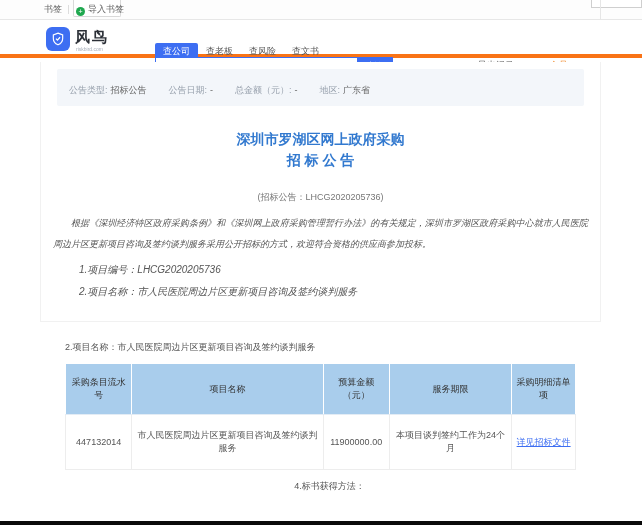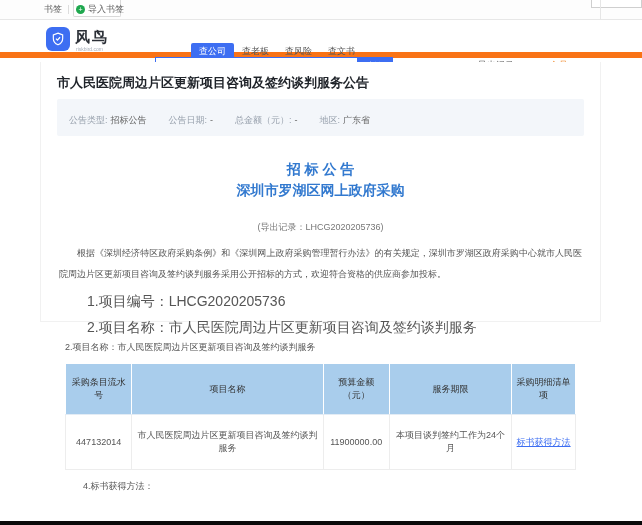--- a/index.html
+++ b/index.html
@@ -13,39 +13,39 @@
     position:absolute; top:0; left:0; right:0; height:20px;
     background:#fdfdfd; border-bottom:1px solid #e7e7e7;
     display:flex; align-items:center; font-size:9px; color:#666;
   }
   .bm-left { margin-left:44px; display:flex; align-items:center; gap:6px; }
   .v-div { width:1px; height:9px; background:#ddd; display:inline-block; }
   .ghost-tab-left {
     position:absolute; left:73px; top:0; width:48px; height:17px;
     background:#fff; border:1px solid #d9d9d9; border-top:none; border-radius:0 0 2px 2px;
   }
-  .import-wrap { position:absolute; left:76px; top:3px; display:flex; align-items:center; gap:3px; }
+  .import-wrap { position:absolute; left:76px; top:3px; display:flex; align-items:flex-end; gap:3px; }
   .green-dot {
     width:9px; height:9px; border-radius:50%; background:#1FA84F; color:#fff;
     font-size:7px; line-height:9px; text-align:center; display:inline-block;
   }
   .ghost-tab-right {
     position:absolute; left:591px; top:0; width:51px; height:8px;
     background:#fff; border:1px solid #cfcfcf; border-top:none;
   }
   .right-line { position:absolute; left:600px; top:0; width:1px; height:58px; background:#e6e6e6; }
   
-  .site-header { position:absolute; top:20px; left:0; right:0; height:38px; background:#fff; border-bottom:6px solid #f97316; }
+  .site-header { position:absolute; top:20px; left:0; right:0; height:38px; background:#fff; border-bottom:4px solid #f97316; }
   .logo-box {
     position:absolute; left:46px; top:7px; width:24px; height:24px; border-radius:6px;
     background:#3D6EF2; display:flex; align-items:center; justify-content:center;
   }
   .logo-text { position:absolute; left:75px; top:8px; font-size:15px; font-weight:bold; color:#2b2f36; letter-spacing:2px; }
   .logo-sub { position:absolute; left:76px; top:26px; font-size:5px; color:#a6adb8; }
-  .search-tabs { position:absolute; left:155px; top:23px; display:flex; font-size:9px;margin-left:36px; }
+  .search-tabs { position:absolute; left:155px; top:23px; display:flex; font-size:9px; }
   .search-tab { padding:2px 8px 3px; color:#555; cursor:pointer; }
   .search-tab.active { background:#3D6EF2; color:#fff; border-radius:2px 2px 0 0; }
   .search-row { position:absolute; left:155px; top:37px; display:flex; }
   .search-input {
     width:202px; height:19px; border:1px solid #3D6EF2; border-right:none;
     font-size:8.5px; padding:0 6px; color:#333; outline:none;
     font-family:"Liberation Sans","DejaVu Sans",sans-serif;
   }
   .search-input::placeholder { color:#c0c4cc; }
   .search-btn {
@@ -70,28 +70,28 @@
   }
   .meta-row { display:flex; gap:22px;margin-top:7px; }
   .meta-label { color:#98a1ad; margin-right:3px; }
   .meta-link { color:#4a7cf0; text-decoration:none; cursor:pointer; }
   .section-head { margin:13px 16px 0 8px; display:flex; align-items:center; }
   .blue-bar { width:3px; height:11px; background:#3D6EF2; margin-right:5px; }
   .section-title { font-size:11px; font-weight:bold; color:#2b2f36; }
   .head-line { flex:1; height:1px; background:#f2f2f2; margin-left:10px; }
   .center-title { margin-top:23px; text-align:center; font-size:14px; font-weight:bold; color:#3279CF; line-height:21px; }
   .proj-no { margin-top:20px; text-align:center; font-size:9px; color:#777; }
-  .para1 { margin:9px 18px 0; font-size:9px; color:#555; line-height:21px; text-indent:2em; text-align:justify; }
-  .item { margin:8px 18px 0; font-size:14px; color:#555; text-indent:2em; }
+  .para1 { margin:9px 12px 0; font-size:9px; color:#555; line-height:21px; text-indent:2em; text-align:justify;font-style:italic; }
+  .item { margin:8px 18px 0; font-size:10px; color:#555; text-indent:2em;font-style:italic; }
   
   .below { position:absolute; left:65px; top:341px; width:511px; }
   .bitem { font-size:9px; color:#555; }
   .bitem.indent { text-indent:2em; }
   .gap13 { margin-top:13px; }
-  .gap10 { margin-top:10px; }
+  .gap10 { margin-top:10px;text-align:center; }
   table.bid { width:100%; border-collapse:collapse; margin-top:9px; table-layout:fixed; }
   table.bid th {
     background:#A9CDEC; color:#333; font-size:9px; font-weight:normal;
     padding:12px 2px; border:1px solid #fff; border-bottom:1px solid #e3ecf5;
   }
   table.bid td {
     font-size:9px; color:#555; text-align:center; padding:14px 4px;
     border:1px solid #ededed; background:#fff;
   }
   .cell-link { color:#3D6EF2; text-decoration:underline; cursor:pointer; }
@@ -141,38 +141,37 @@
     <div class="header-right">
       <span>导出记录</span>
       <span class="v-div"></span>
       <span class="svip"><b>SVIP</b><span>会员</span></span>
       <span class="v-div"></span>
       <span>13902942</span>
     </div>
   </header>
 
   <section class="card">
-    <h1 class="ann-title">市人民医院周边片区更新项目咨询及签约谈判服务公告</h1>
 
     <div class="meta-box">
       <div class="meta-row">
         <span><span class="meta-label">公告类型:</span><span>招标公告</span></span>
         <span><span class="meta-label">公告日期:</span><span>-</span></span>
         <span><span class="meta-label">总金额（元）:</span><span>-</span></span>
         <span><span class="meta-label">地区:</span><span>广东省</span></span>
       </div>
     </div>
 
 
     <div class="center-title">
+      <div>深圳市罗湖区网上政府采购</div>
       <div>招 标 公 告</div>
-      <div>深圳市罗湖区网上政府采购</div>
-    </div>
-
-    <div class="proj-no">(导出记录：LHCG2020205736)</div>
+    </div>
+
+    <div class="proj-no">(招标公告：LHCG2020205736)</div>
 
     <p class="para1">根据《深圳经济特区政府采购条例》和《深圳网上政府采购管理暂行办法》的有关规定，深圳市罗湖区政府采购中心就市人民医院周边片区更新项目咨询及签约谈判服务采用公开招标的方式，欢迎符合资格的供应商参加投标。</p>
     <p class="item">1.项目编号：LHCG2020205736</p>
     <p class="item">2.项目名称：市人民医院周边片区更新项目咨询及签约谈判服务</p>
   </section>
 
   <div class="below">
     <p class="bitem">2.项目名称：市人民医院周边片区更新项目咨询及签约谈判服务</p>
 
     <table class="bid">
@@ -191,21 +190,21 @@
           <th>服务期限</th>
           <th>采购明细清单项</th>
         </tr>
       </thead>
       <tbody>
         <tr>
           <td>447132014</td>
           <td>市人民医院周边片区更新项目咨询及签约谈判服务</td>
           <td>11900000.00</td>
           <td>本项目谈判签约工作为24个月</td>
-          <td><a class="cell-link">标书获得方法</a></td>
+          <td><a class="cell-link">详见招标文件</a></td>
         </tr>
       </tbody>
     </table>
 
     <p class="bitem indent gap10">4.标书获得方法：</p>
     <p class="para2"></p>
   </div>
 
   <div class="bottom-bar"></div>
 </div>

